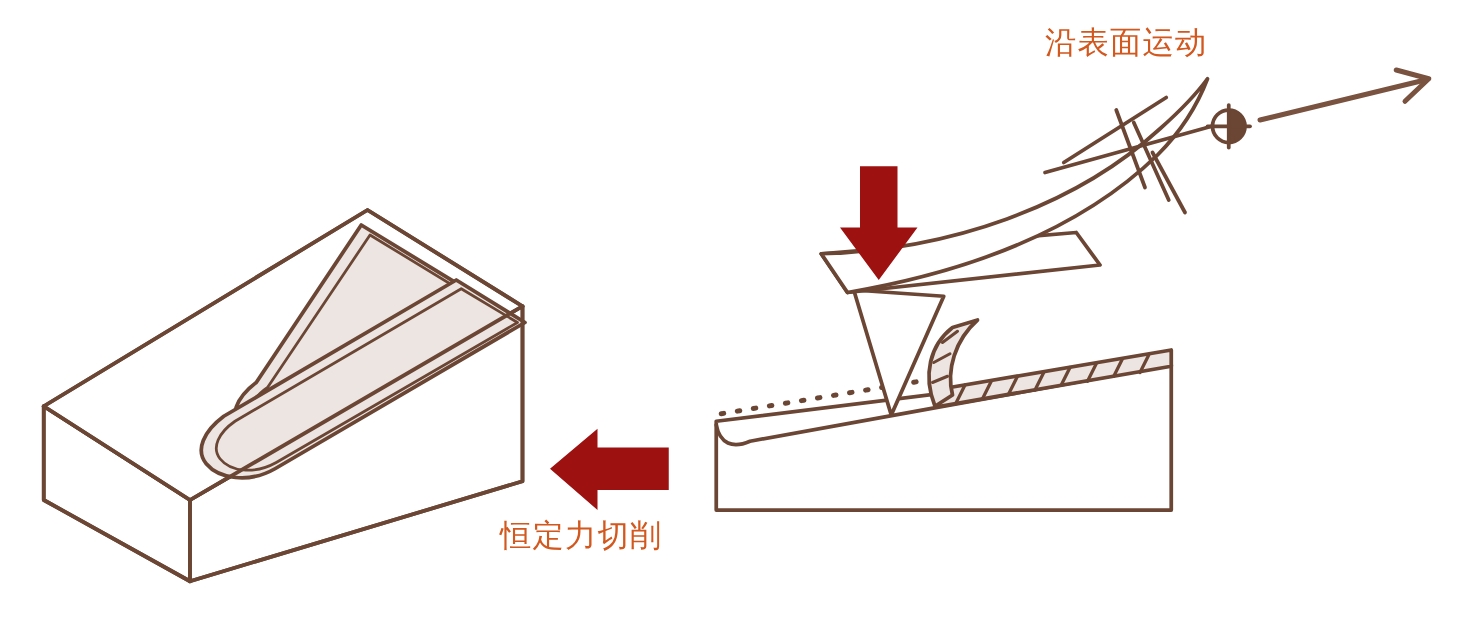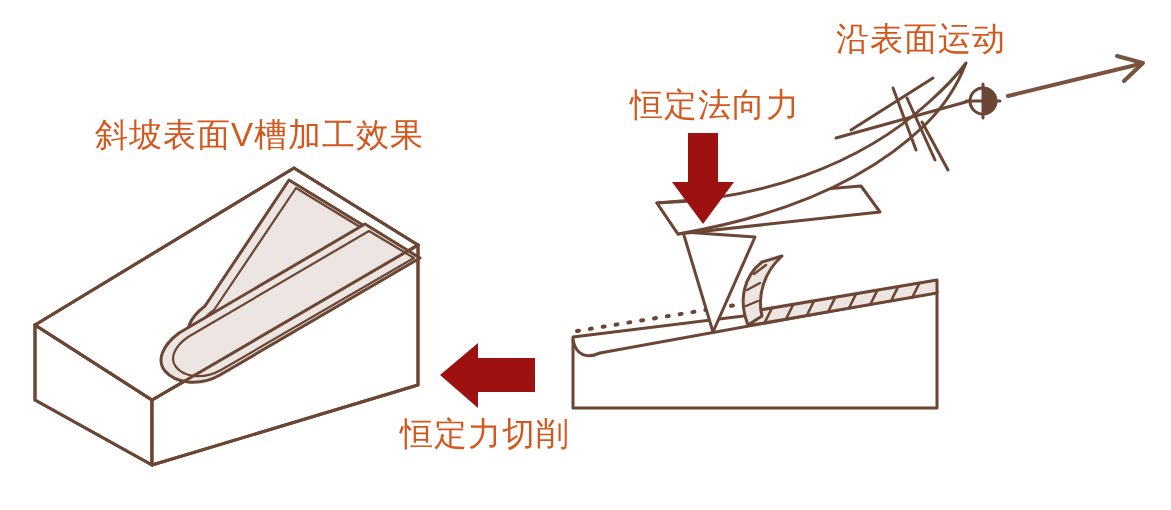--- a/index.html
+++ b/index.html
@@ -6,21 +6,21 @@
   body{
     width:1171px;height:510px;overflow:hidden;
     font-family:"Liberation Sans","DejaVu Sans",sans-serif;
     position:relative;
   }
   #stage{position:absolute;left:0;top:0;width:1171px;height:510px;}
   svg.layer{position:absolute;left:0;top:0;width:1171px;height:510px;}
   .lbl{
     position:absolute;
     color:#d2581e;
-    font-size:33px;
+    font-size:25px;
     font-weight:500;
     letter-spacing:1px;
     white-space:nowrap;
     line-height:1;
   }
   #label-slope{left:95px;top:118px;}
   #label-constforce{left:400px;top:417px;}
   #label-normalforce{left:630px;top:88px;}
   #label-surfacemotion{left:836px;top:22px;}
 </style>
@@ -138,21 +138,19 @@
     </g>
   </svg>
 
   <svg class="layer" viewBox="0 0 1171 510">
 
     <polygon fill="#9e1111" points="688,133 718,133 718,182 734,182 703,224 672,182 688,182"></polygon>
 
     <polygon fill="#9e1111" points="535,358 535,392 478,392 478,408 440,375 478,343 478,358"></polygon>
   </svg>
 
-  <div class="lbl" id="label-slope">斜坡表面V槽加工效果</div>
 
   <div class="lbl" id="label-constforce">恒定力切削</div>
 
-  <div class="lbl" id="label-normalforce">恒定法向力</div>
 
   <div class="lbl" id="label-surfacemotion">沿表面运动</div>
 
 </div>
 
 </body></html>

